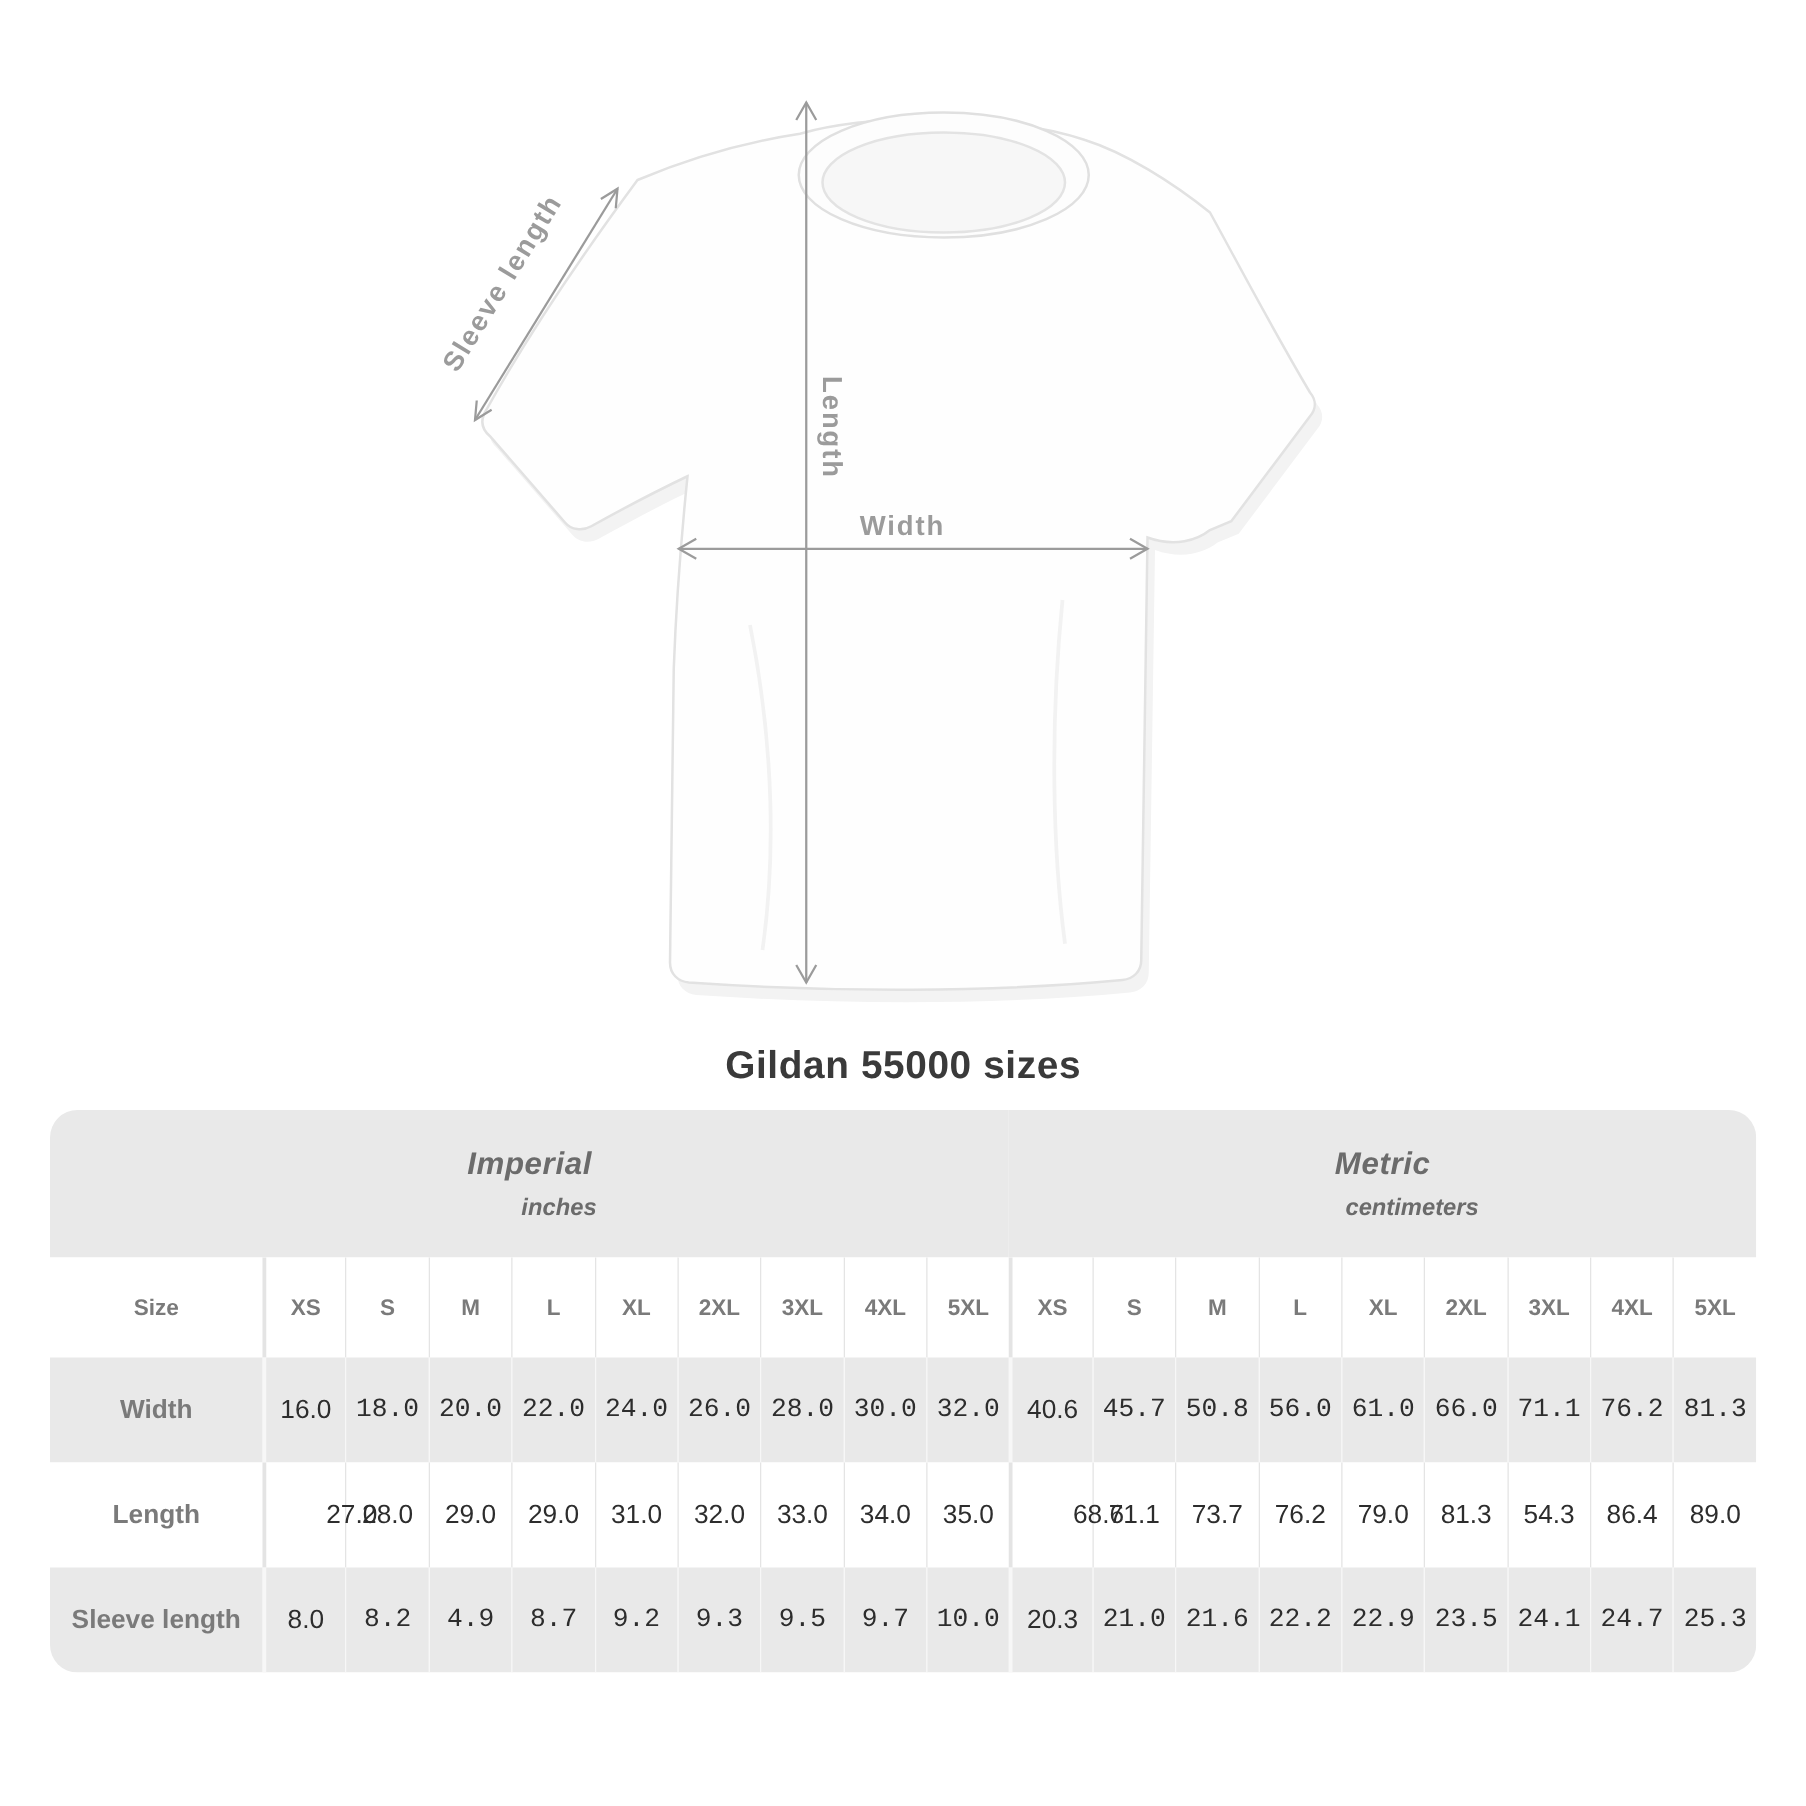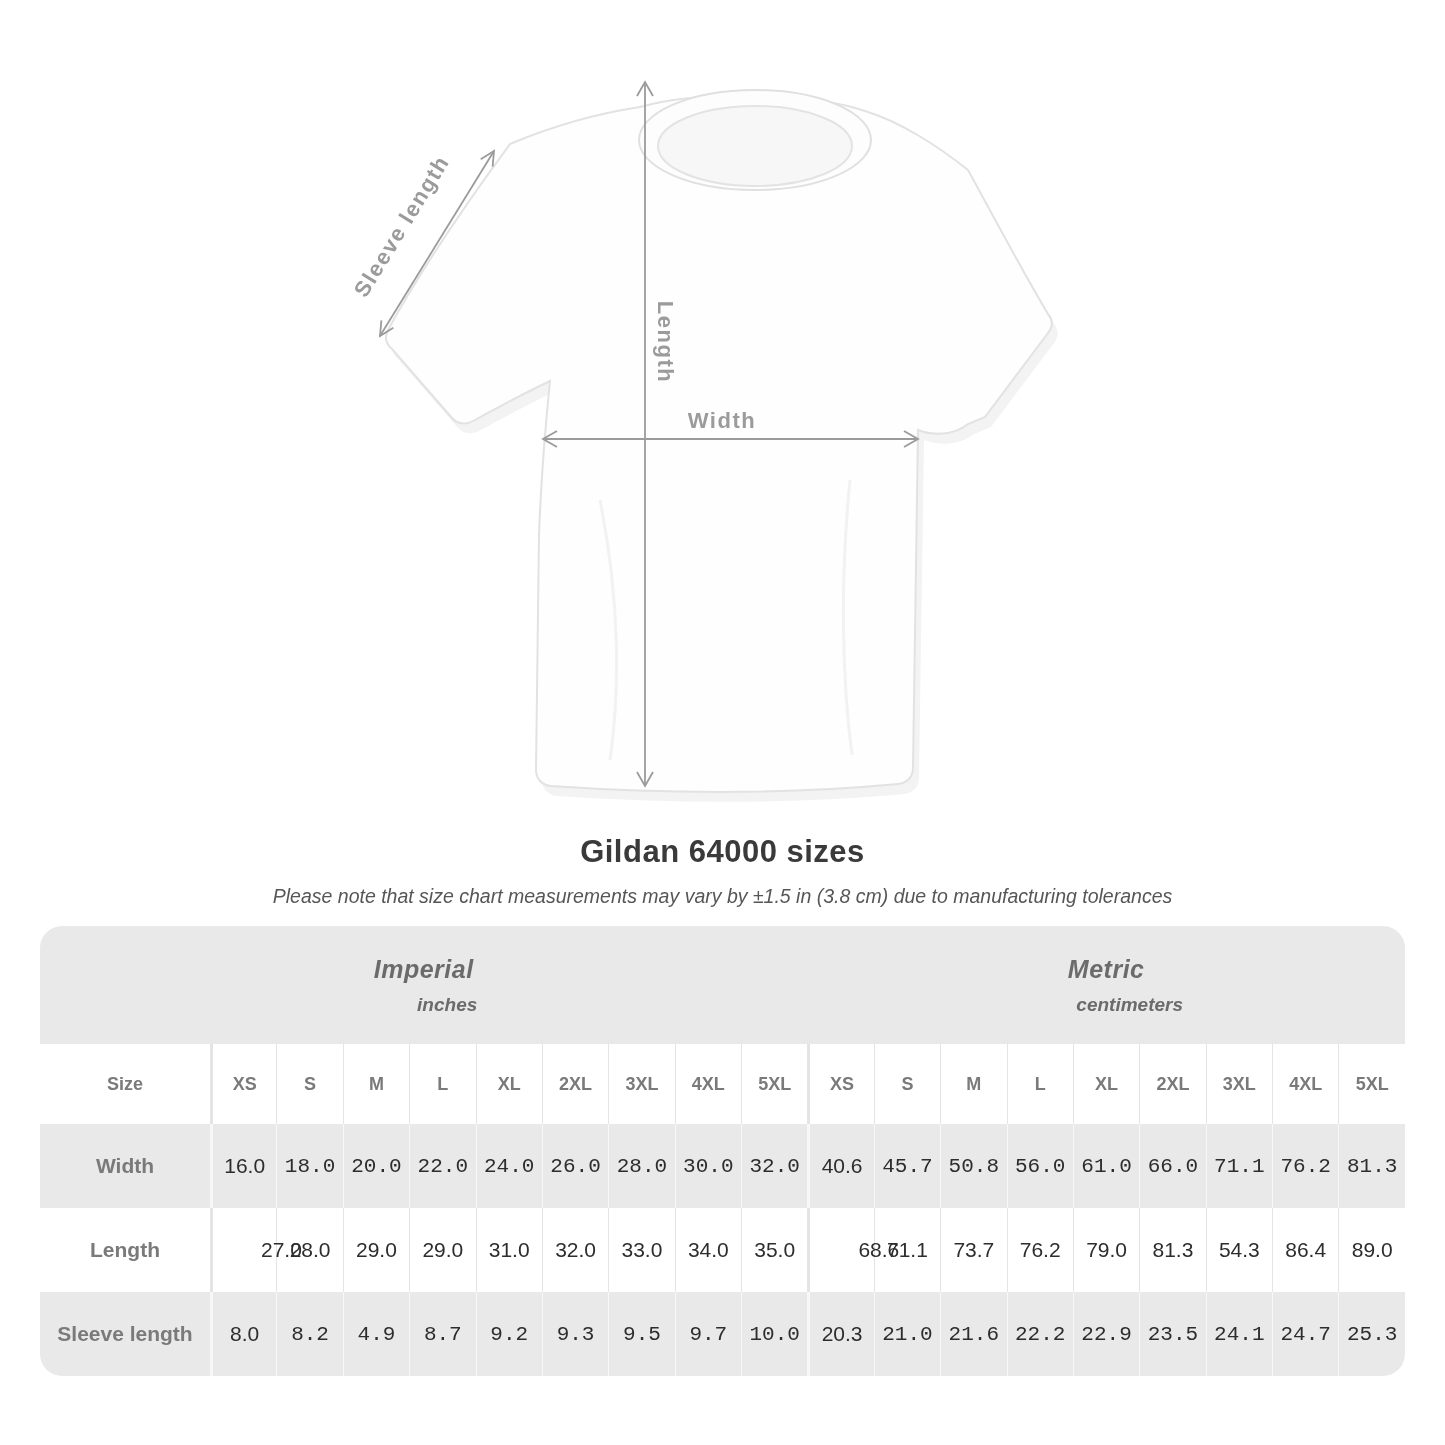--- a/index.html
+++ b/index.html
@@ -87,22 +87,21 @@
         <path d="M 393.3 327.8 L 380 336 L 381.4 320.4"></path>
       </g>
 
       <text transform="translate(408,230) rotate(-58.5)" text-anchor="middle" font-family="Liberation Sans, sans-serif" font-size="22" font-weight="bold" fill="#9b9b9b" letter-spacing="1.5">Sleeve length</text>
       <text transform="translate(658,342) rotate(90)" text-anchor="middle" font-family="Liberation Sans, sans-serif" font-size="22" font-weight="bold" fill="#9b9b9b" letter-spacing="1.5">Length</text>
       <text x="722" y="428" text-anchor="middle" font-family="Liberation Sans, sans-serif" font-size="22" font-weight="bold" fill="#9b9b9b" letter-spacing="1.5">Width</text>
     </svg>
   </div>
 
   <div class="title-block">
-    <h1 class="main-title">Gildan 64000 sizes</h1>
-    <p class="sub-title">Please note that size chart measurements may vary by ±1.5 in (3.8 cm) due to manufacturing tolerances</p>
+    <h1 class="main-title">Gildan 55000 sizes</h1>
   </div>
 
   <div class="table-wrap">
     <table class="size-table">
       <colgroup>
         <col class="c-size">
         <col>
           <col>
           <col>
           <col>

